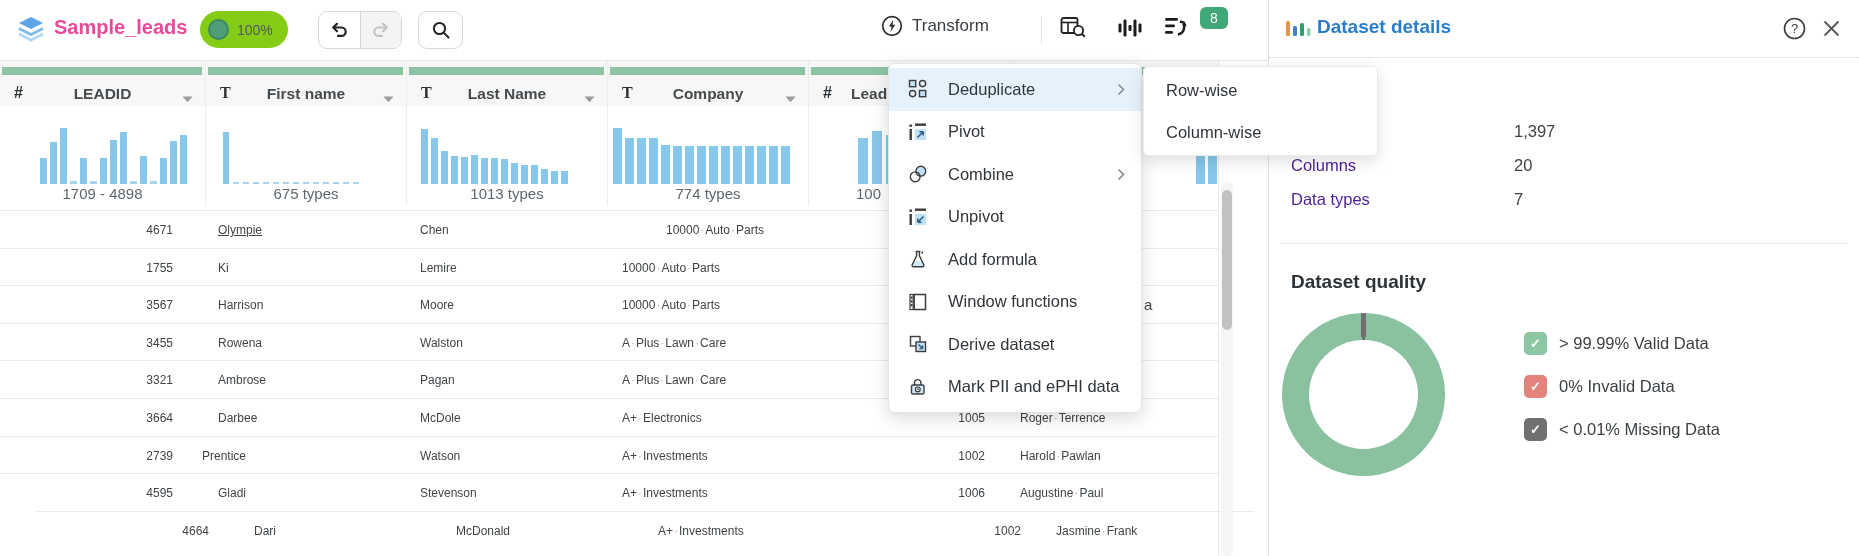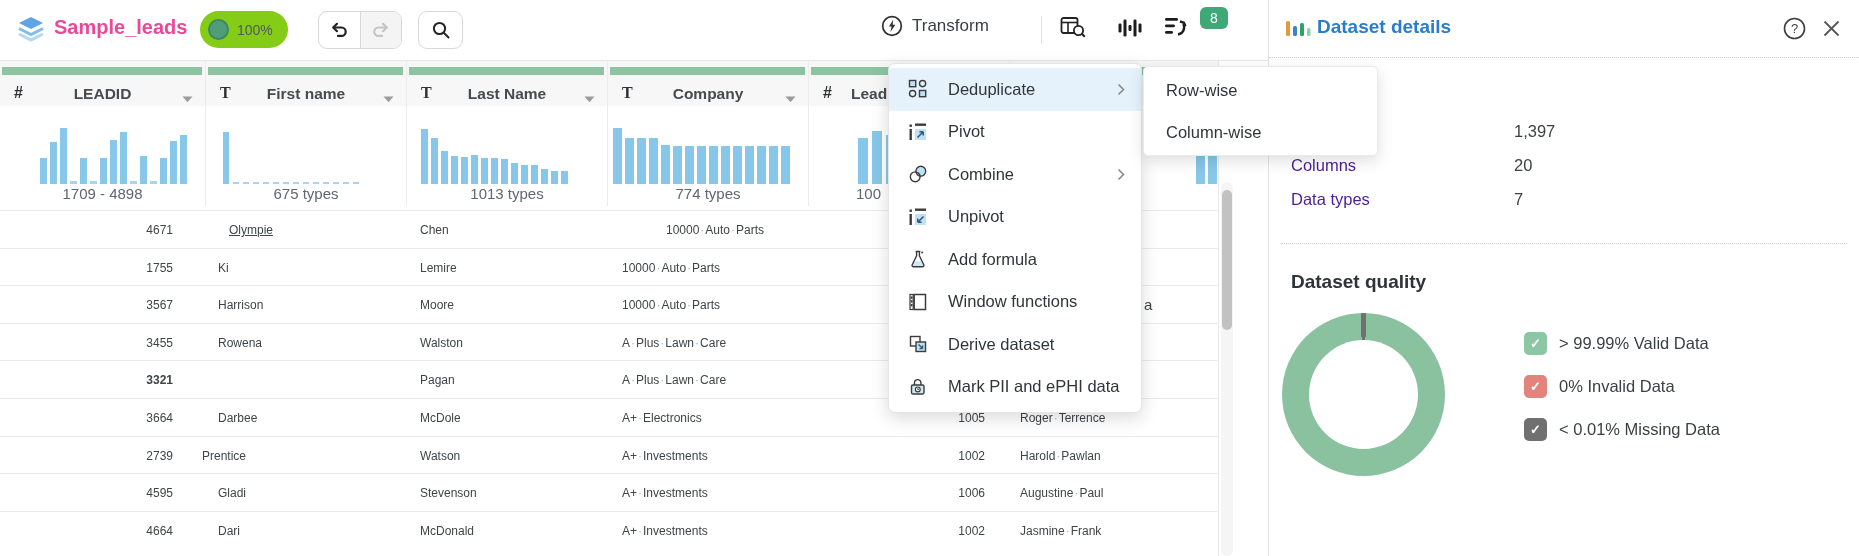--- a/index.html
+++ b/index.html
@@ -307,21 +307,21 @@
         <div class="hist bl" style="left: 1009px; width: 209px;">
           <div class="bars" style="left: 186px;">
             <div class="bar" style="width: 9px; margin-right: 3px; height: 40px;"></div>
             <div class="bar" style="width: 9px; margin-right: 3px; height: 43px;"></div>
           </div>
         </div>
       </div>
     <div id="rows">
         <div class="trow" style="top: 150px;">
           <div class="cell r" style="left: 0px; width: 205px; padding-left: 0px; padding-right: 32px;">4671</div>
-          <div class="cell l" style="left: 216px; width: 201px; padding-left: 13px; padding-right: 0px; text-decoration: underline;">Olympie</div>
+          <div class="cell l" style="left: 205px; width: 201px; padding-left: 13px; padding-right: 0px; text-decoration: underline;">Olympie</div>
           <div class="cell l" style="left: 406px; width: 201px; padding-left: 14px; padding-right: 0px;">Chen</div>
           <div class="cell l" style="left: 607px; width: 201px; padding-left: 15px; padding-right: 0px; justify-content: center;">10000<span class="dot">·</span>Auto<span class="dot">·</span>Parts</div>
         </div>
         <div class="trow" style="top: 187.6px;">
           <div class="cell r" style="left: 0px; width: 205px; padding-left: 0px; padding-right: 32px;">1755</div>
           <div class="cell l" style="left: 205px; width: 201px; padding-left: 13px; padding-right: 0px;">Ki</div>
           <div class="cell l" style="left: 406px; width: 201px; padding-left: 14px; padding-right: 0px;">Lemire</div>
           <div class="cell l" style="left: 607px; width: 201px; padding-left: 15px; padding-right: 0px;">10000<span class="dot">·</span>Auto<span class="dot">·</span>Parts</div>
         </div>
         <div class="trow" style="top: 225.2px;">
@@ -330,21 +330,22 @@
           <div class="cell l" style="left: 406px; width: 201px; padding-left: 14px; padding-right: 0px;">Moore</div>
           <div class="cell l" style="left: 607px; width: 201px; padding-left: 15px; padding-right: 0px;">10000<span class="dot">·</span>Auto<span class="dot">·</span>Parts</div>
         </div>
         <div class="trow" style="top: 262.8px;">
           <div class="cell r" style="left: 0px; width: 205px; padding-left: 0px; padding-right: 32px;">3455</div>
           <div class="cell l" style="left: 205px; width: 201px; padding-left: 13px; padding-right: 0px;">Rowena</div>
           <div class="cell l" style="left: 406px; width: 201px; padding-left: 14px; padding-right: 0px;">Walston</div>
           <div class="cell l" style="left: 607px; width: 201px; padding-left: 15px; padding-right: 0px;">A<span class="dot">·</span>Plus<span class="dot">·</span>Lawn<span class="dot">·</span>Care</div>
         </div>
         <div class="trow" style="top: 300.4px;">
-          <div class="cell r" style="left: 0px; width: 205px; padding-left: 0px; padding-right: 32px; font-weight: bold;">3321</div>
+          <div class="cell r" style="left: 0px; width: 205px; padding-left: 0px; padding-right: 32px;">3321</div>
+          <div class="cell l" style="left: 205px; width: 201px; padding-left: 13px; padding-right: 0px;">Ambrose</div>
           <div class="cell l" style="left: 406px; width: 201px; padding-left: 14px; padding-right: 0px;">Pagan</div>
           <div class="cell l" style="left: 607px; width: 201px; padding-left: 15px; padding-right: 0px;">A<span class="dot">·</span>Plus<span class="dot">·</span>Lawn<span class="dot">·</span>Care</div>
         </div>
         <div class="trow" style="top: 338px;">
           <div class="cell r" style="left: 0px; width: 205px; padding-left: 0px; padding-right: 32px;">3664</div>
           <div class="cell l" style="left: 205px; width: 201px; padding-left: 13px; padding-right: 0px;">Darbee</div>
           <div class="cell l" style="left: 406px; width: 201px; padding-left: 14px; padding-right: 0px;">McDole</div>
           <div class="cell l" style="left: 607px; width: 201px; padding-left: 15px; padding-right: 0px;">A+<span class="dot">·</span>Electronics</div>
           <div class="cell r" style="left: 808px; width: 201px; padding-left: 0px; padding-right: 24px;">1005</div>
           <div class="cell l" style="left: 1009px; width: 209px; padding-left: 11px; padding-right: 0px;">Roger<span class="dot">·</span>Terrence</div>
@@ -358,21 +359,21 @@
           <div class="cell l" style="left: 1009px; width: 209px; padding-left: 11px; padding-right: 0px;">Harold<span class="dot">·</span>Pawlan</div>
         </div>
         <div class="trow" style="top: 413.2px;">
           <div class="cell r" style="left: 0px; width: 205px; padding-left: 0px; padding-right: 32px;">4595</div>
           <div class="cell l" style="left: 205px; width: 201px; padding-left: 13px; padding-right: 0px;">Gladi</div>
           <div class="cell l" style="left: 406px; width: 201px; padding-left: 14px; padding-right: 0px;">Stevenson</div>
           <div class="cell l" style="left: 607px; width: 201px; padding-left: 15px; padding-right: 0px;">A+<span class="dot">·</span>Investments</div>
           <div class="cell r" style="left: 808px; width: 201px; padding-left: 0px; padding-right: 24px;">1006</div>
           <div class="cell l" style="left: 1009px; width: 209px; padding-left: 11px; padding-right: 0px;">Augustine<span class="dot">·</span>Paul</div>
         </div>
-        <div class="trow" style="top: 450.8px;">
+        <div class="trow" style="top: 450.8px; margin-left: 36px;">
           <div class="cell r" style="left: 0px; width: 205px; padding-left: 0px; padding-right: 32px;">4664</div>
           <div class="cell l" style="left: 205px; width: 201px; padding-left: 13px; padding-right: 0px;">Dari</div>
           <div class="cell l" style="left: 406px; width: 201px; padding-left: 14px; padding-right: 0px;">McDonald</div>
           <div class="cell l" style="left: 607px; width: 201px; padding-left: 15px; padding-right: 0px;">A+<span class="dot">·</span>Investments</div>
           <div class="cell r" style="left: 808px; width: 201px; padding-left: 0px; padding-right: 24px;">1002</div>
           <div class="cell l" style="left: 1009px; width: 209px; padding-left: 11px; padding-right: 0px;">Jasmine<span class="dot">·</span>Frank</div>
         </div>
       </div>
 
     <div class="table-edge"></div>

